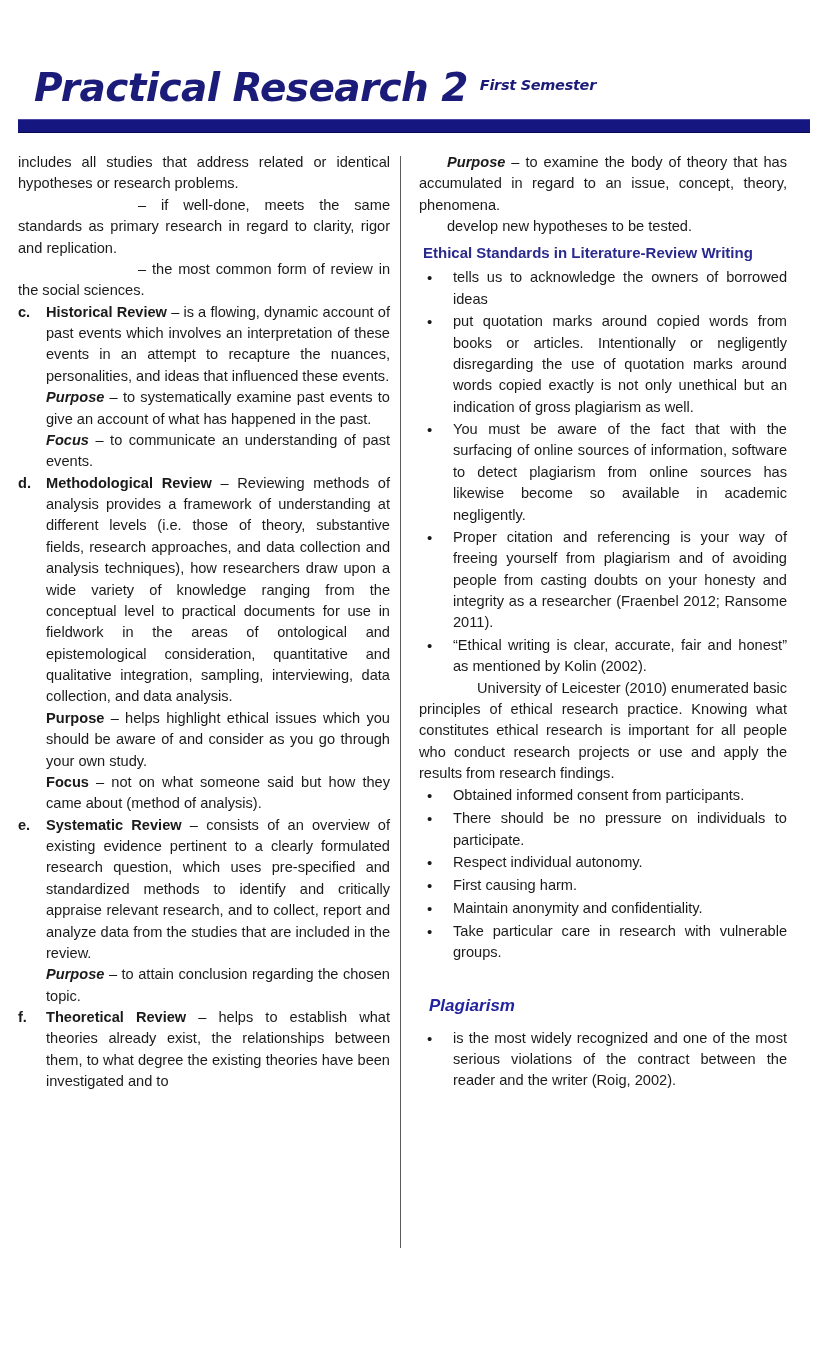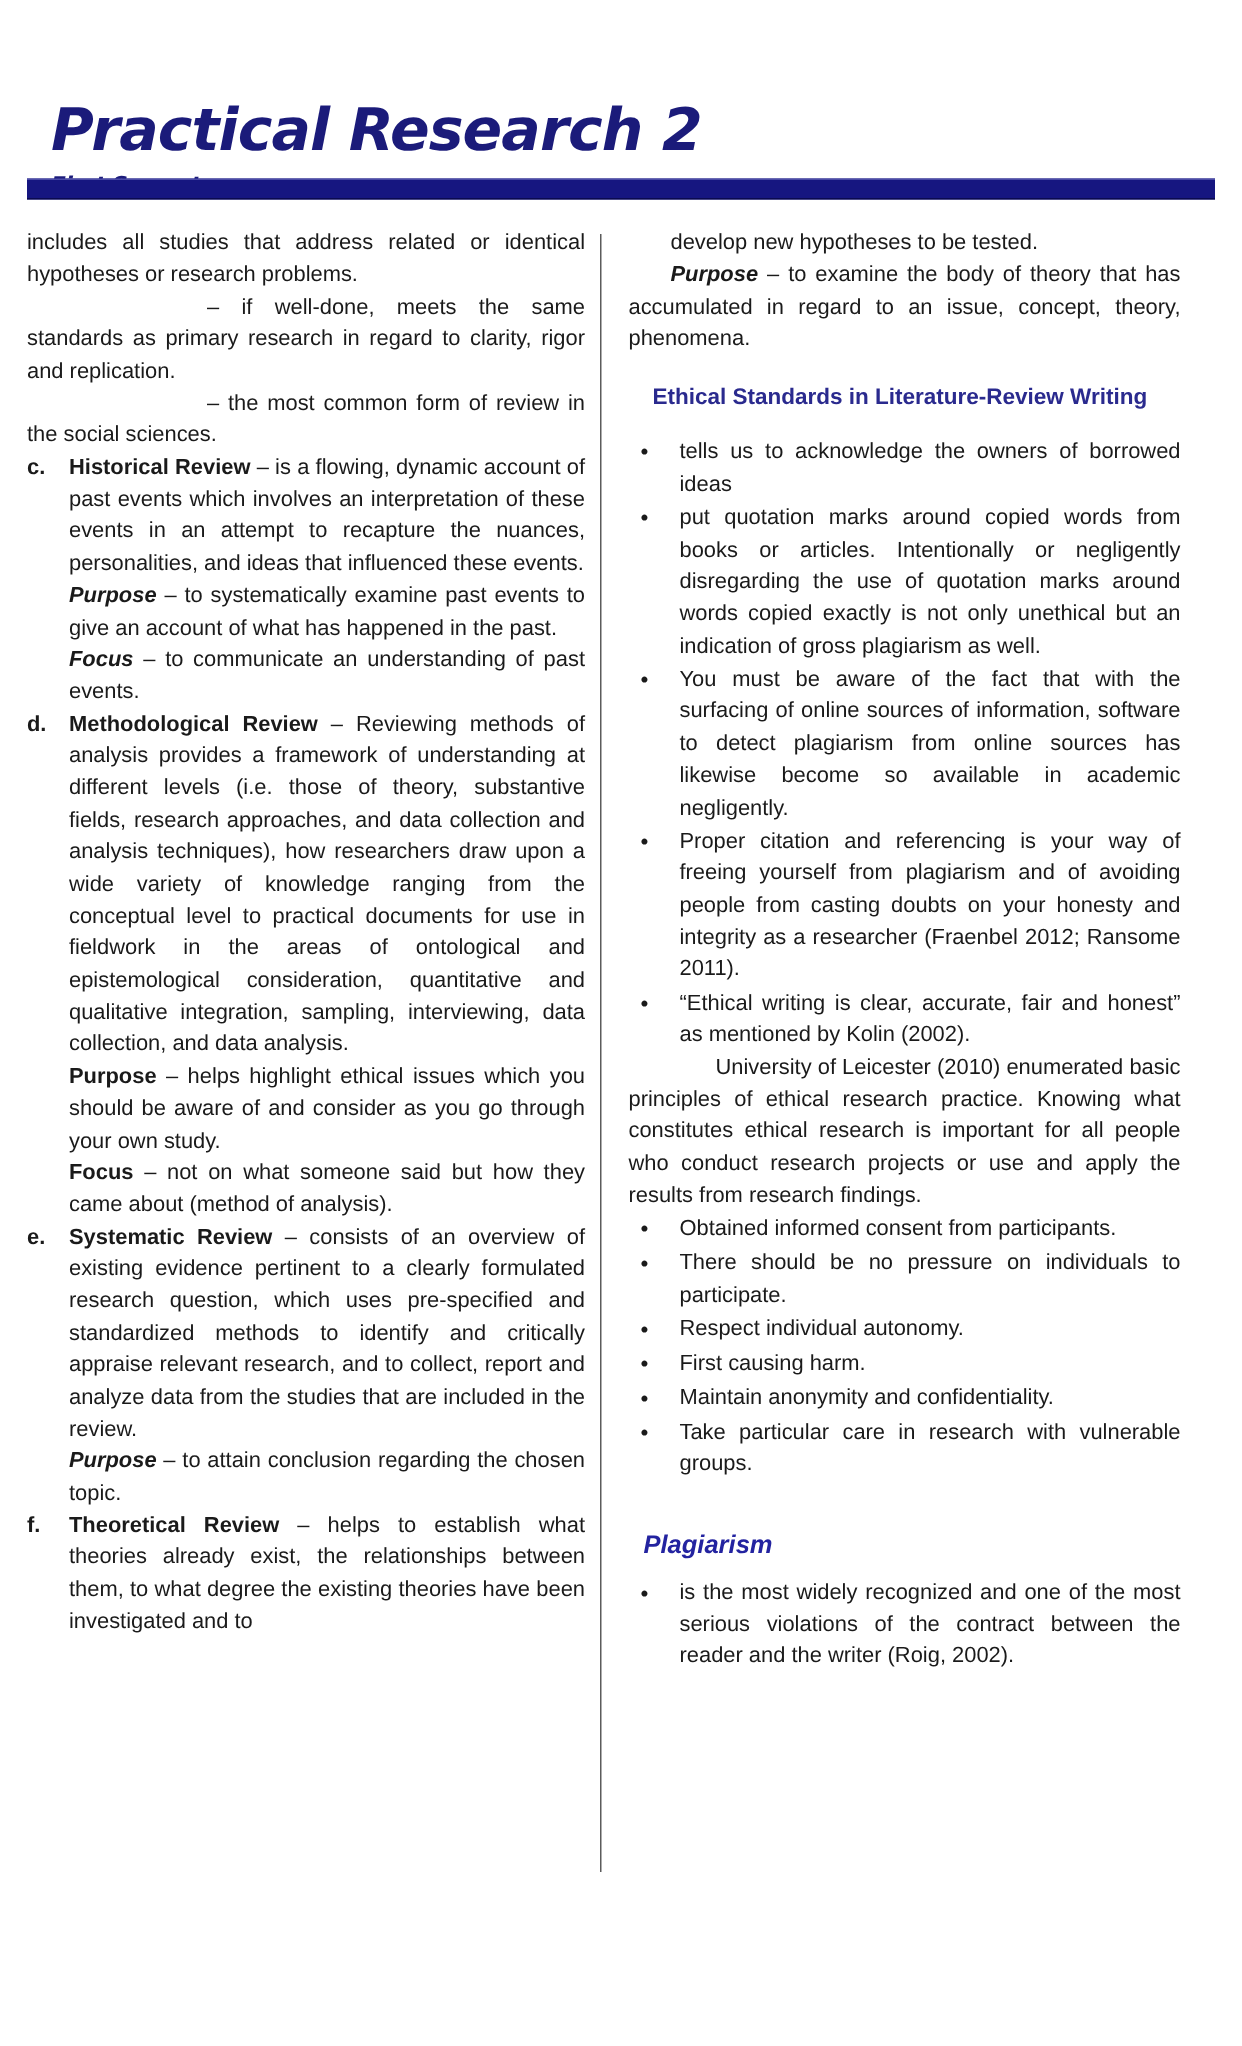--- a/index.html
+++ b/index.html
@@ -16,24 +16,23 @@
 
   
   .header {
     position: absolute;
     left: 0; top: 0;
     width: 828px;
     padding: 68px 22px 0 34px;
   }
   .title-row {
     display: flex;
-    align-items: flex-start;
+    align-items: center;
     gap: 12px;
     white-space: nowrap;
-    flex-direction: column;
   }
   .doc-title {
     font-family: "DejaVu Sans", sans-serif;
     font-size: 39px;
     font-weight: 700;
     font-style: italic;
     color: #1b1b7a;
     letter-spacing: -0.6px;
     line-height: 1;
   }
@@ -144,21 +143,21 @@
     min-width: 0;
   }
 
   
   .h-blue {
     font-size: 15px;
     line-height: 1.46;
     font-weight: 700;
     color: #2a2a8e;
     text-align: justify;
-    margin: 16px;
+    margin: 4px;
   }
   .h-blue-italic {
     font-size: 17px;
     line-height: 1.4;
     font-weight: 700;
     font-style: italic;
     color: #2323a0;
     margin: 10px;
   }
   .spacer-md { height: 20px; }
@@ -217,23 +216,23 @@
         <p class="p"><b class="b">Theoretical Review</b><span> – helps to establish what theories already exist, the relationships between them,  to what degree the existing theories have been investigated   and to</span></p>
       </div>
     </div>
 
   </div>
 
   <div class="col-divider"></div>
 
   <div class="col-right">
 
+    <p class="p" style="text-indent:28px;"><span class="bi">Purpose</span><span> – to examine the body of theory that has accumulated in regard to an issue, concept, theory, phenomena.</span></p>
+
     <p class="p" style="text-indent:28px;">develop new hypotheses to be tested.</p>
-
-    <p class="p" style="text-indent:28px;"><span class="bi">Purpose</span><span> – to examine the body of theory that has accumulated in regard to an issue, concept, theory, phenomena.</span></p>
 
     <p class="h-blue">Ethical Standards in Literature-Review Writing</p>
 
     <div class="bullet">
       <div class="dot">•</div>
       <p class="p btext">tells us to acknowledge the owners of borrowed ideas</p>
     </div>
     <div class="bullet">
       <div class="dot">•</div>
       <p class="p btext">put quotation marks around copied words from books or articles. Intentionally or negligently disregarding the use of quotation marks around words copied exactly is not only unethical but an indication of gross plagiarism as well.</p>

